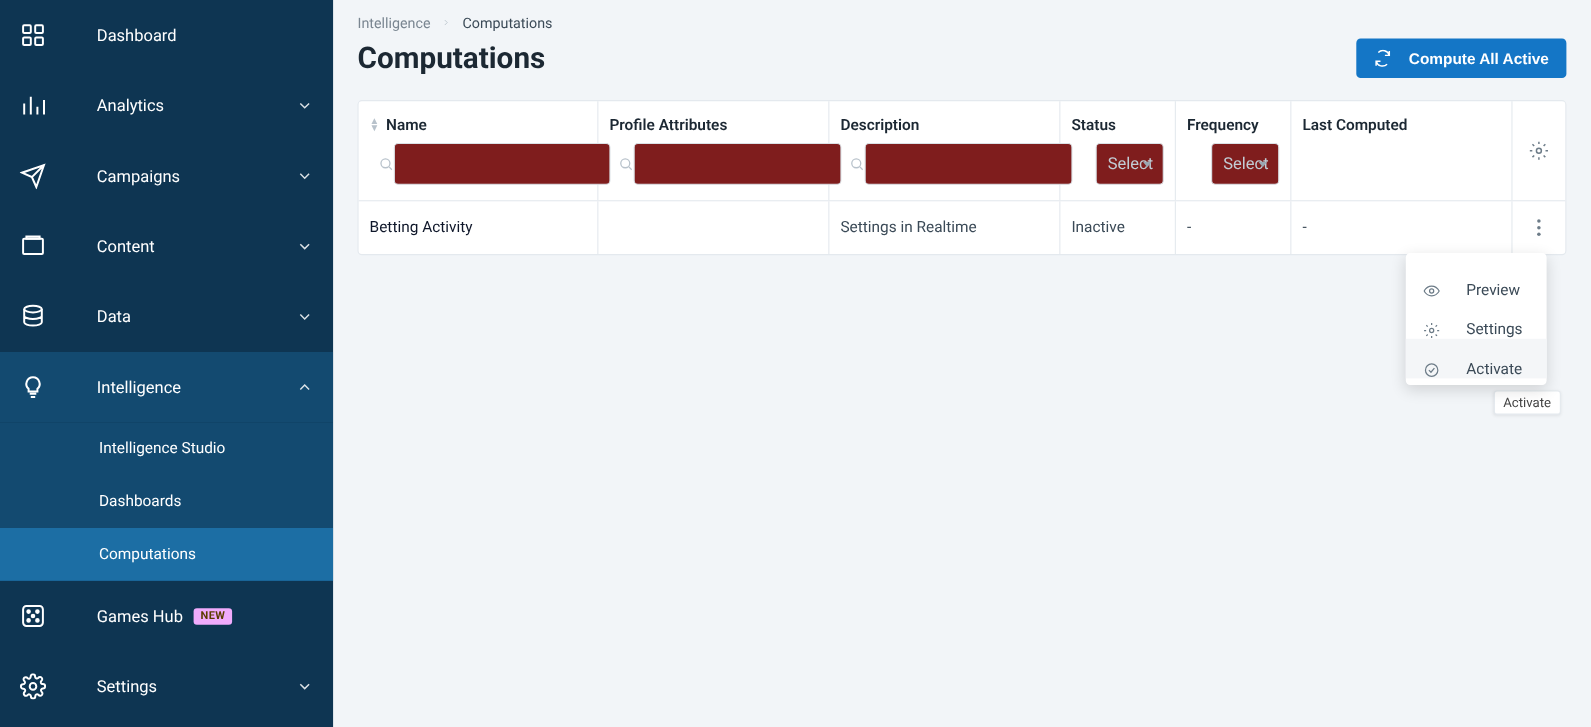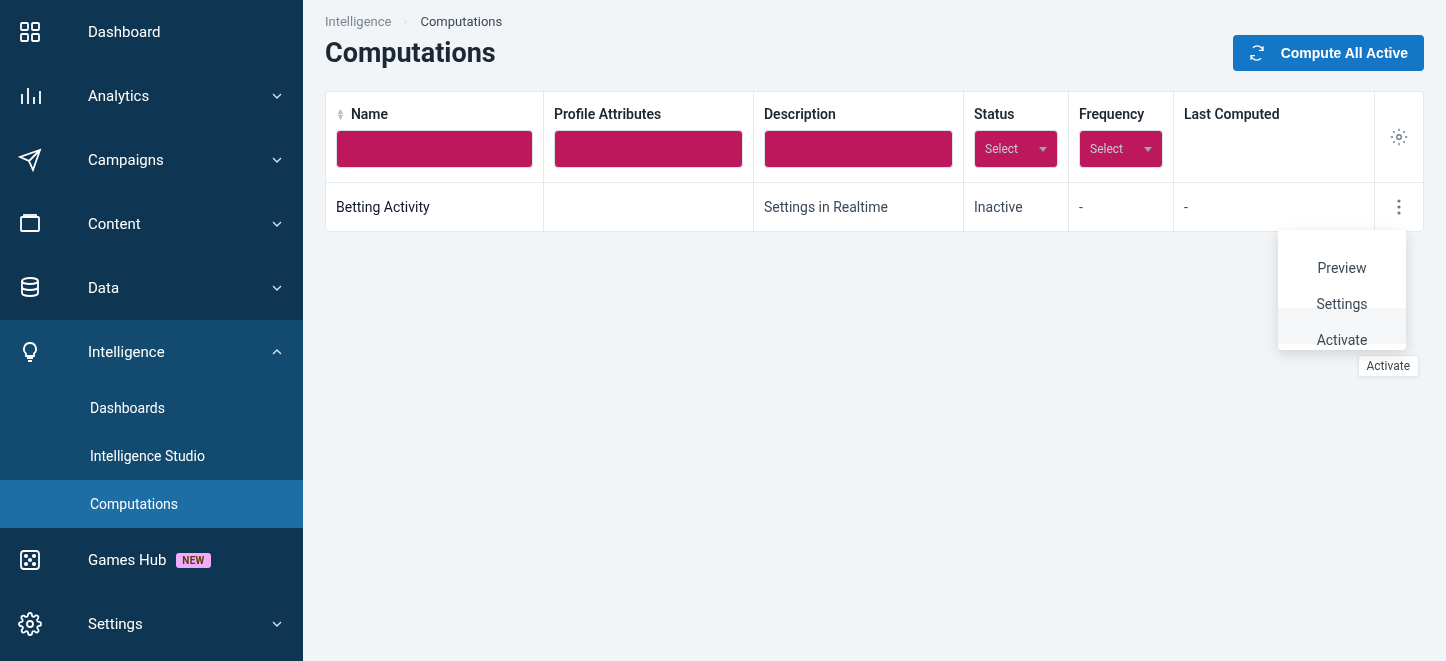--- a/index.html
+++ b/index.html
@@ -150,24 +150,25 @@
       font-size: 14px;
       font-weight: 600;
       color: #1c2833;
     }
     .sort-icon { color:#b8c2cb; display:flex; flex-direction:column; line-height:6px; font-size:9px;}
     .filter-input, .filter-select {
       border: 1px solid #dbe1e6;
       border-radius: 4px;
       height: 38px;
       padding: 0 8px 0 28px;
-      font-size: 12px;
+      font-size: 15px;
       color: #7a8691;
-      background: #be185d;
+      background: #7f1d1d;
       position: relative;
+      margin-left: 22px;
     }
     .filter-select {
       padding: 0 24px 0 10px;
       color: #c2ccd4;
       display:flex;
       align-items:center;
       position: relative;
       justify-content: flex-start;
     }
     .filter-select::after {
@@ -206,27 +207,26 @@
       width: 128px;
       background: #fff;
       border-radius: 4px;
       box-shadow: 0 4px 14px rgba(0,0,0,0.14);
       padding: 6px 0;
       z-index: 50;
     }
     .menu-item {
       height: 36px;
       display: flex;
-      align-items: center;
+      align-items: flex-end;
       gap: 24px;
       padding: 0 16px;
       font-size: 14px;
       color: #3b4a57;
       cursor: pointer;
-      flex-direction: column;
     }
     .menu-item.hov { background: #f4f6f8; }
     .menu-item svg { width:15px; height:15px; color:#6d7c88;}
     .tooltip {
       position:absolute;
       right: 27px;
       top: 264px;
       background:#fff;
       border:1px solid #e4e9ee;
       border-radius:3px;
@@ -319,24 +319,24 @@
     </span>
     <span class="label">Intelligence</span>
     <span class="chev">
       <svg viewBox="0 0 24 24" fill="none" stroke="currentColor" stroke-width="2">
           <path d="M6 15l6-6 6 6"></path>
         </svg>
     </span>
   </div>
   <div class="sidebar-sub">
     <div class="sidebar-item">
+      <span class="label">Intelligence Studio</span>
+    </div>
+    <div class="sidebar-item">
       <span class="label">Dashboards</span>
-    </div>
-    <div class="sidebar-item">
-      <span class="label">Intelligence Studio</span>
     </div>
     <div class="sidebar-item active">
       <span class="label">Computations</span>
     </div>
   </div>
 
   <div class="sidebar-item">
     <span class="icon">
       <svg viewBox="0 0 24 24" fill="none" stroke="currentColor" stroke-width="1.8">
           <rect x="3" y="3" width="18" height="18" rx="3"></rect>

